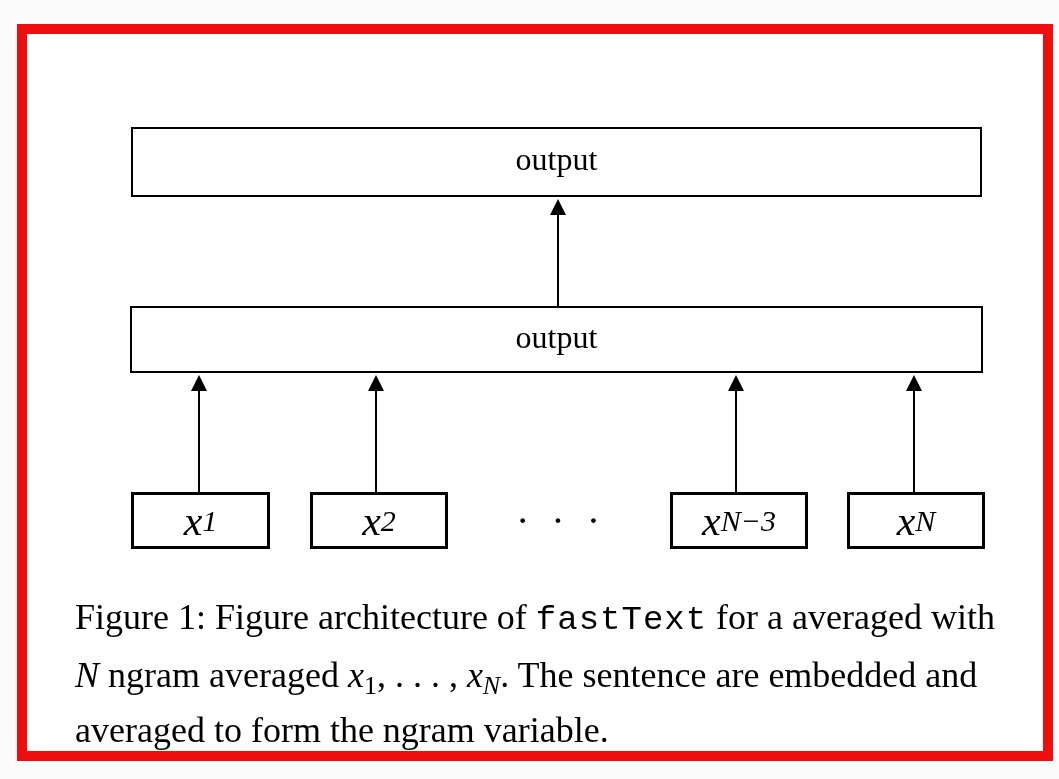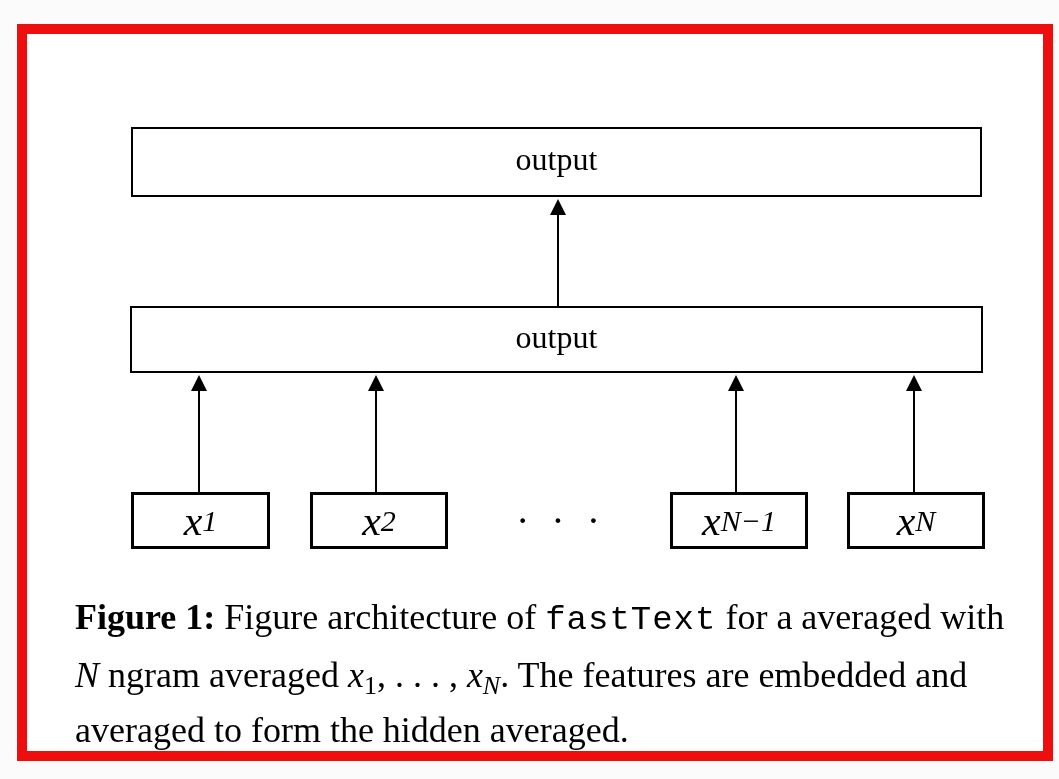--- a/index.html
+++ b/index.html
@@ -73,21 +73,21 @@
     font-size:40px;letter-spacing:6px;line-height:1;
   }
   .caption{
     position:absolute;left:48px;top:556px;width:980px;
     font-size:36px;
   }
   .cap-line{
     line-height:55px;
     white-space:nowrap;
   }
-  .cap-bold{font-weight:bold;}
+  .cap-bold{font-weight:normal;}
   .cap-mono{
     font-family:"Liberation Mono","DejaVu Sans Mono",monospace;
     font-size:34px;
     letter-spacing:1px;
   }
   .mi{font-style:italic;}
   sub.cap-sub{
     font-size:26px;
     line-height:0;
     vertical-align:-7px;
@@ -133,27 +133,27 @@
       <span class="mvar">x</span>
         <span class="msub">1</span>
     </div>
     <div class="dbox input-box b2">
       <span class="mvar">x</span>
         <span class="msub">2</span>
     </div>
     <div class="ellipsis">· · ·</div>
     <div class="dbox input-box b3">
       <span class="mvar">x</span>
-        <span class="msub">N−1</span>
+        <span class="msub">N−3</span>
     </div>
     <div class="dbox input-box b4">
       <span class="mvar">x</span>
         <span class="msub">N</span>
     </div>
 
     <div class="caption">
       <div class="cap-line"><span class="cap-bold">Figure 1:</span><span> Figure architecture of </span><span class="cap-mono">fastText</span><span> for a averaged with</span></div>
-      <div class="cap-line"><span class="mi">N</span><span> ngram averaged </span><span class="mi">x</span><sub class="cap-sub">1</sub><span>, . . . , </span><span class="mi">x</span><sub class="cap-sub mi">N</sub><span>. The features are embedded and</span></div>
-      <div class="cap-line"><span>averaged to form the hidden averaged.</span></div>
+      <div class="cap-line"><span class="mi">N</span><span> ngram averaged </span><span class="mi">x</span><sub class="cap-sub">1</sub><span>, . . . , </span><span class="mi">x</span><sub class="cap-sub mi">N</sub><span>. The sentence are embedded and</span></div>
+      <div class="cap-line"><span>averaged to form the ngram variable.</span></div>
     </div>
 
   </div>
 </div>
 
 </body></html>

